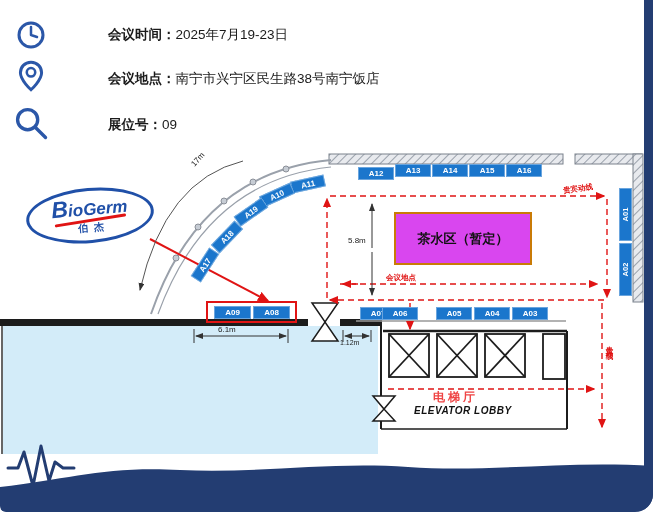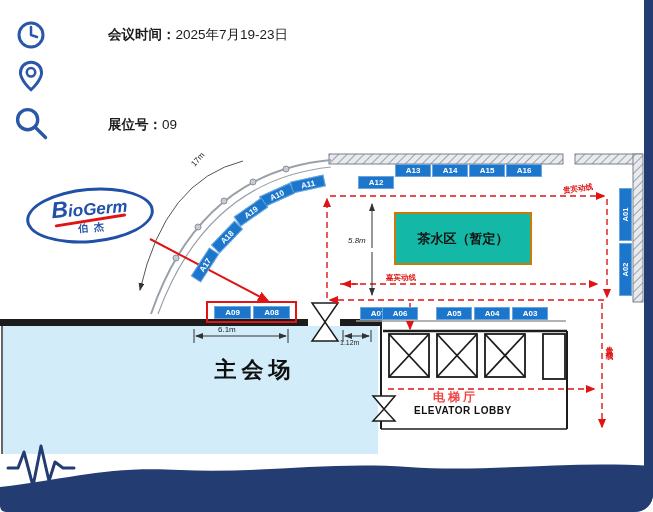--- a/index.html
+++ b/index.html
@@ -13,35 +13,35 @@
   .hdr-row b{font-weight:bold;}
   
   .booth{position:absolute;height:13px;width:36px;background:#1b76cc;color:#fff;font-size:8px;font-weight:bold;
          display:flex;align-items:center;justify-content:center;z-index:5;
          box-shadow:inset 0 0 0 1px rgba(255,255,255,.35);}
   .booth.curve{width:34px;height:12px;}
   .vbooth{position:absolute;width:13px;height:53px;background:#1b76cc;color:#fff;font-size:7.5px;font-weight:bold;
          display:flex;align-items:center;justify-content:center;z-index:5;
          box-shadow:inset 0 0 0 1px rgba(255,255,255,.35);}
   .vbooth span{transform:rotate(-90deg);display:block;}
-  #tea{position:absolute;left:394px;top:212px;width:138px;height:53px;background:#14b8a6;border:2px solid #c97b06;
+  #tea{position:absolute;left:394px;top:212px;width:138px;height:53px;background:#d946ef;border:2px solid #c97b06;
        display:flex;align-items:center;justify-content:center;font-size:13px;font-weight:bold;color:#111;
        z-index:5;box-sizing:border-box;}
   #redbox{position:absolute;left:206px;top:301px;width:91px;height:22px;border:2px solid #e01414;z-index:6;box-sizing:border-box;}
   #hall-label{position:absolute;left:185px;top:355px;width:140px;text-align:center;font-size:22px;font-weight:bold;
        color:#101010;letter-spacing:5px;z-index:5;}
   #elev-cn{position:absolute;left:433px;top:389px;font-size:12px;font-weight:bold;color:#ef4444;letter-spacing:3px;z-index:6;}
-  #elev-en{position:absolute;left:414px;top:405px;font-size:10px;font-weight:bold;color:#111;letter-spacing:.5px;z-index:6;}
+  #elev-en{position:absolute;left:414px;top:405px;font-size:10px;font-weight:bold;color:#111;letter-spacing:.5px;z-index:6;font-style:italic;}
   .rlabel{position:absolute;color:#e01414;font-size:7.5px;font-weight:bold;z-index:6;white-space:nowrap;}
   #vip-top{left:563px;top:184px;transform:rotate(-8deg);}
   #guest-mid{left:386px;top:273px;}
   #vip-right{left:604px;top:340px;writing-mode:vertical-rl;letter-spacing:2px;}
   .dim{position:absolute;color:#222;font-size:8px;z-index:6;white-space:nowrap;}
   #dim-17{left:190px;top:155px;transform:rotate(-48deg);}
-  #dim-58{left:348px;top:236px;font-style:italic;}
+  #dim-58{left:348px;top:236px;}
   #dim-61{left:218px;top:325px;}
   #dim-112{left:340px;top:339px;font-size:7px;}
   
   #logo{position:absolute;left:26px;top:188px;width:128px;height:55px;border:3px solid #2050a8;border-radius:50%;
         background:#fff;transform:rotate(-5deg);display:flex;flex-direction:column;align-items:center;
         justify-content:center;z-index:7;box-sizing:border-box;}
   #logo-name{font-size:17px;font-style:italic;font-weight:bold;color:#2050a8;line-height:17px;}
   #logo-name .big-b{font-size:23px;}
   #logo-swoosh{width:72px;height:3px;background:#e01414;border-radius:2px;transform:rotate(-4deg);margin:1px 0 1px 0;}
   #logo-cn{font-size:10px;font-weight:bold;color:#2050a8;letter-spacing:6px;padding-left:6px;line-height:10px;}
@@ -160,36 +160,39 @@
     <path d="M17,17 L17,9 M17,17 L23,19" fill="none" stroke="#2b57a8" stroke-width="2.5" stroke-linecap="round"></path>
   </svg>
   <div class="hdr-row" style="top:26px">
     <b>会议时间：</b><span>2025年7月19-23日</span>
   </div>
 
   <svg class="hdr-icon" style="top:58px" width="38" height="36" viewBox="0 0 34 34">
     <path d="M17,4 C11,4 7,8.5 7,14 C7,21 17,30 17,30 C17,30 27,21 27,14 C27,8.5 23,4 17,4 Z" fill="none" stroke="#2b57a8" stroke-width="2.8"></path>
     <circle cx="17" cy="13.5" r="4" fill="none" stroke="#2b57a8" stroke-width="2.4"></circle>
   </svg>
+  <div class="hdr-row" style="top:70px">
+    <b>会议地点：</b><span>南宁市兴宁区民生路38号南宁饭店</span>
+  </div>
 
   <svg class="hdr-icon" style="top:104px" width="38" height="38" viewBox="0 0 34 34">
     <circle cx="14" cy="14" r="9" fill="none" stroke="#2b57a8" stroke-width="3"></circle>
     <line x1="21" y1="21" x2="30" y2="30" stroke="#2b57a8" stroke-width="3" stroke-linecap="round"></line>
   </svg>
   <div class="hdr-row" style="top:116px">
     <b>展位号：</b><span>09</span>
   </div>
 
   <div id="logo">
     <div id="logo-name"><span class="big-b">B</span><span>ioGerm</span></div>
     <div id="logo-swoosh"></div>
     <div id="logo-cn">伯杰</div>
   </div>
 
-  <div class="booth" style="left:358px;top:176px">A12</div>
+  <div class="booth" style="left:358px;top:167px">A12</div>
   <div class="booth" style="left:395px;top:164px">A13</div>
   <div class="booth" style="left:432px;top:164px">A14</div>
   <div class="booth" style="left:469px;top:164px">A15</div>
   <div class="booth" style="left:506px;top:164px">A16</div>
 
   <div class="booth" style="left:360px;top:307px">A07</div>
   <div class="booth" style="left:382px;top:307px">A06</div>
   <div class="booth" style="left:436px;top:307px">A05</div>
   <div class="booth" style="left:474px;top:307px">A04</div>
   <div class="booth" style="left:512px;top:307px">A03</div>
@@ -207,26 +210,25 @@
       <span>A01</span>
     </div>
   <div class="vbooth" style="left:619px;top:243px">
       <span>A02</span>
     </div>
 
   <div id="redbox"></div>
 
   <div id="tea">茶水区（暂定）</div>
 
-  <div id="hall-label">主会场</div>
   <div id="elev-cn">电梯厅</div>
   <div id="elev-en">ELEVATOR LOBBY</div>
 
   <div class="rlabel" id="vip-top">贵宾动线</div>
-  <div class="rlabel" id="guest-mid">嘉宾动线</div>
+  <div class="rlabel" id="guest-mid">会议地点</div>
   <div class="rlabel" id="vip-right">贵宾动线</div>
 
   <div class="dim" id="dim-17">17m</div>
   <div class="dim" id="dim-58">5.8m</div>
   <div class="dim" id="dim-61">6.1m</div>
   <div class="dim" id="dim-112">1.12m</div>
 
 
 </div>
 

